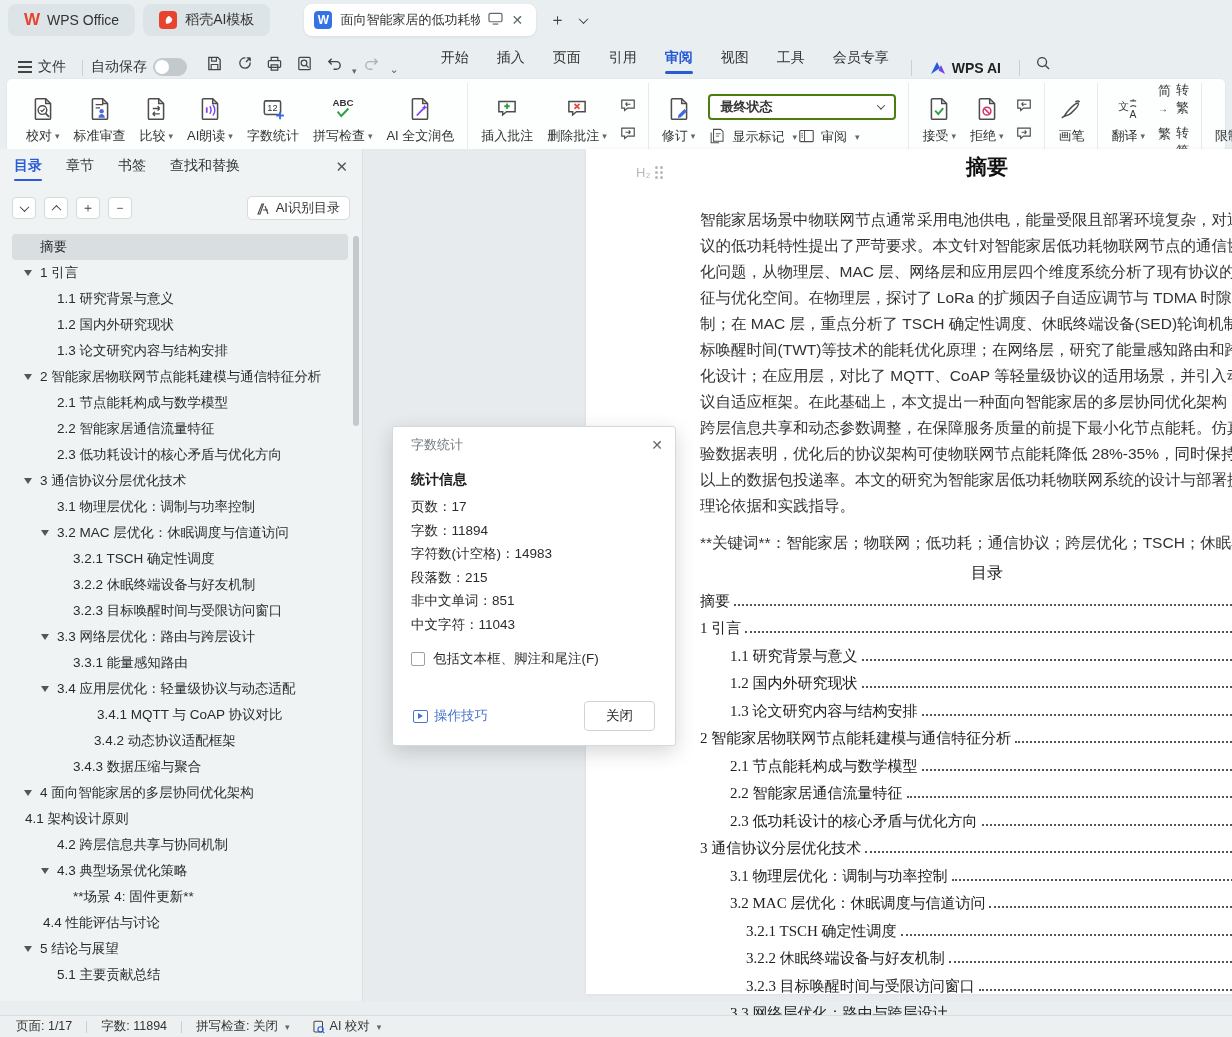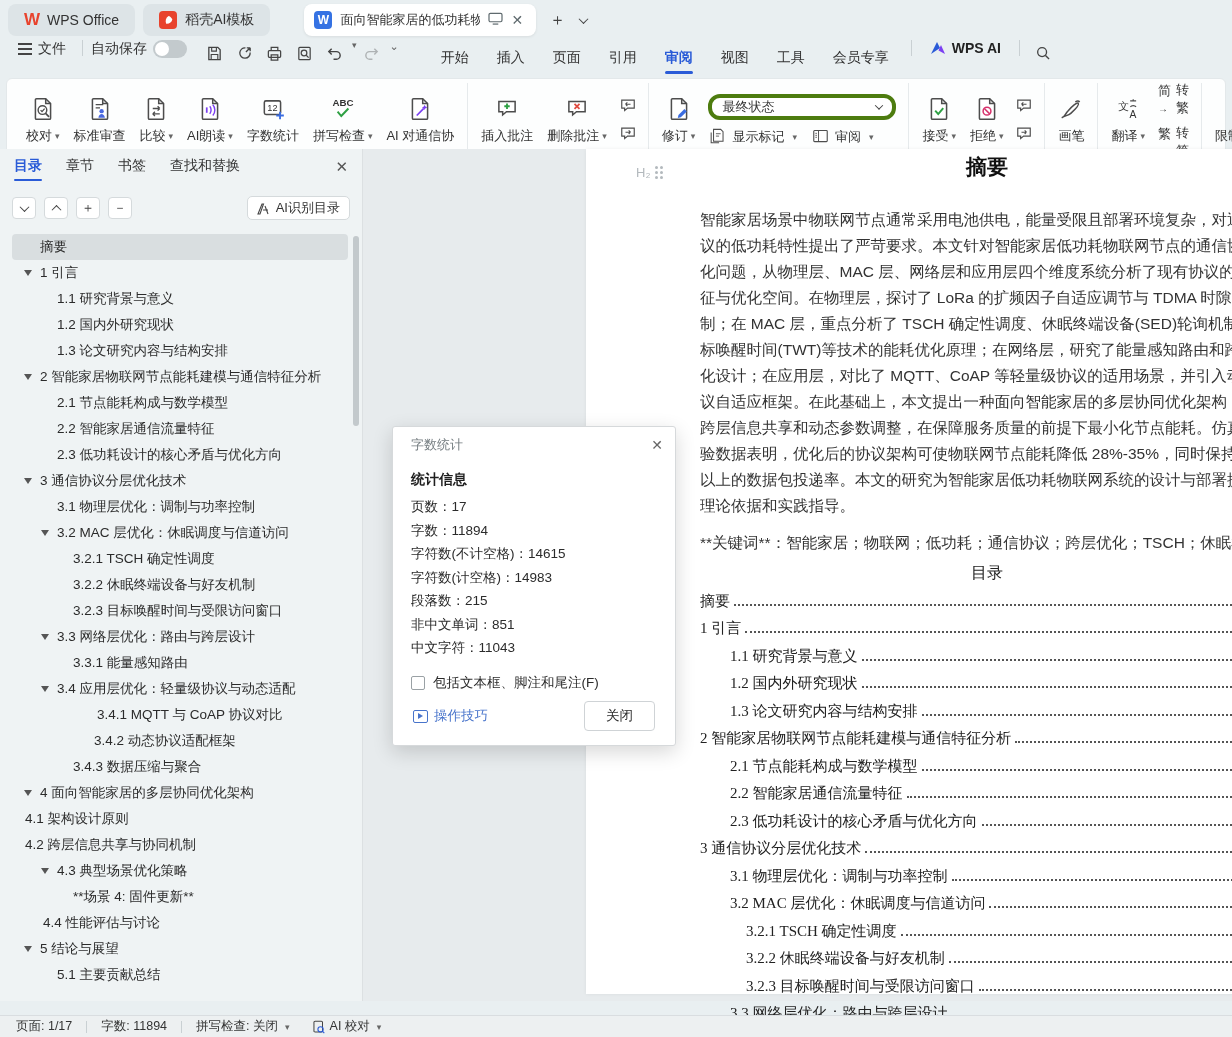--- a/index.html
+++ b/index.html
@@ -11,21 +11,21 @@
   #tabbar { position:absolute; left:0; top:0; width:1232px; height:40px; background:#e9eff1; display:flex; align-items:center; padding-left:8px; }
   .apptab { height:32px; border-radius:8px; display:flex; align-items:center; gap:8px; padding:0 16px; font-size:14px; color:#333; background:#dde4e7; margin-right:8px; cursor:default; }
   .apptab.doc { background:#fff; box-shadow:0 1px 3px rgba(0,0,0,.08); margin-left:26px; width:232px; padding:0 10px; }
   .doc-title { width:140px; overflow:hidden; white-space:nowrap; font-size:13px; color:#333; }
   .tab-ico { width:18px; height:18px; border-radius:4px; display:flex; align-items:center; justify-content:center; color:#fff; font-weight:bold; font-size:12px; flex:0 0 auto; }
   .wps-logo { color:#e8432d; font-weight:bold; font-size:17px; letter-spacing:-1px; }
   .gray-glyph { color:#5f6a6e; font-size:14px; }
   .tabbar-btn { width:26px; height:26px; display:flex; align-items:center; justify-content:center; color:#444; font-size:16px; border-radius:4px; }
 
   
-  #menubar { position:absolute; left:0; top:40px; width:1232px; height:36px; display:flex; align-items:flex-start; padding:0 10px; font-size:14px; color:#333; }
+  #menubar { position:absolute; left:0; top:40px; width:1232px; height:36px; display:flex; align-items:flex-end; padding:0 10px; font-size:14px; color:#333; }
   .mb-file { display:flex; align-items:center; gap:6px; padding:0 8px; }
   .hamb { display:inline-block; width:14px; }
   .hamb i { display:block; height:2px; background:#444; margin:3px 0; }
   .mb-sep { width:1px; height:16px; background:#c9d0d3; margin:0 8px; }
   .toggle { width:34px; height:18px; border-radius:9px; background:#c3cacd; position:relative; margin-left:6px; }
   .toggle .knob { position:absolute; left:2px; top:2px; width:14px; height:14px; border-radius:50%; background:#fff; }
   .qa-ico { width:28px; height:26px; display:flex; align-items:center; justify-content:center; border-radius:4px; margin:0 1px; }
   .qa-ico svg { display:block; }
   .menu-tabs { display:flex; align-items:center; margin-left:28px; }
   .menu-tab { padding:0 14px; height:36px; line-height:34px; position:relative; cursor:default; }
@@ -36,22 +36,22 @@
 
   
   #ribbon { position:absolute; left:6px; top:78px; width:1220px; height:84px; background:#fdfefe; border:1px solid #e3e8ea; border-radius:6px; display:flex; align-items:stretch; padding:4px 6px; }
   .rgroup { display:flex; align-items:center; padding:0 6px; }
   .rgroup + .rgroup { border-left:1px solid #e6eaec; }
   .rbtn { display:flex; flex-direction:column; align-items:center; justify-content:center; gap:5px; padding:4px 7px; border-radius:4px; font-size:13px; color:#333; white-space:nowrap; cursor:default; }
   .rbtn .lab { display:flex; align-items:center; }
   .navcol { display:flex; flex-direction:column; gap:8px; padding:0 4px; }
   .navcol span { display:flex; }
   .rstack { display:flex; flex-direction:column; gap:7px; justify-content:center; padding:0 6px; }
-  .fselect { width:188px; height:26px; border:4px solid #4d7c0f; border-radius:12px; background:#fff; display:flex; align-items:center; justify-content:space-between; padding:0 10px; font-size:13px; color:#333; }
-  .inline-row { display:flex; gap:14px; }
+  .fselect { width:188px; height:26px; border:2px solid #4d7c0f; border-radius:4px; background:#fff; display:flex; align-items:center; justify-content:space-between; padding:0 10px; font-size:13px; color:#333;font-weight:bold; }
+  .inline-row { display:flex; }
   .smallbtn { display:flex; align-items:center; gap:5px; font-size:13px; color:#333; }
   .cnchar { font-size:13px; color:#333; border-radius:2px; }
   .grp-expand { position:absolute; right:346px; bottom:8px; color:#9aa2a6; font-size:11px; }
 
   
   #content { position:absolute; left:0; top:149px; width:1232px; height:852px; background:#e7ebed; }
 
   
   #sidebar { position:absolute; left:0; top:0; width:363px; height:852px; background:#eff3f4; border-right:1px solid #dce0e2; }
   .sb-tabs { display:flex; align-items:center; height:36px; padding:0 14px; font-size:14px; color:#333; }
@@ -274,21 +274,21 @@
         </svg>
         <span class="lab">拼写检查<span class="caret">▾</span></span>
       </div>
       <div class="rbtn">
         <svg viewBox="0 0 24 24" width="26" height="26">
           <path d="M6 2.5h8.5L19 7v13.5a1 1 0 0 1-1 1H6a1 1 0 0 1-1-1v-17a1 1 0 0 1 1-1z" fill="#fff" stroke="#4d4d4d" stroke-width="1.4"></path>
           <path d="M14.5 2.5V7H19" fill="none" stroke="#4d4d4d" stroke-width="1.4"></path>
           <path d="M9 18l6.5-6.5" stroke="#7b3ff2" stroke-width="1.6"></path>
           <path d="M16.3 8l.7 1.8 1.8.7-1.8.7-.7 1.8-.7-1.8-1.8-.7 1.8-.7z" fill="#7b3ff2"></path>
         </svg>
-        <span class="lab">AI 对通信协</span>
+        <span class="lab">AI 全文润色</span>
       </div>
     </div>
     <div class="rgroup">
       <div class="rbtn">
         <svg viewBox="0 0 24 24" width="26" height="26">
           <path d="M4.5 5h15v9.5h-8L8 17.5v-3H4.5z" fill="#fff" stroke="#4d4d4d" stroke-width="1.4"></path>
           <path d="M12 7v5M9.5 9.5h5" stroke="#2ea043" stroke-width="1.7"></path>
         </svg>
         <span class="lab">插入批注</span>
       </div>
@@ -509,21 +509,21 @@
         <div class="toc-row" style="padding-left:73px">
           <span>3.4.3 数据压缩与聚合</span>
         </div>
         <div class="toc-row" style="padding-left:40px">
           <span class="tri" style="left:24px"></span>
           <span>4 面向智能家居的多层协同优化架构</span>
         </div>
         <div class="toc-row" style="padding-left:25px">
           <span>4.1 架构设计原则</span>
         </div>
-        <div class="toc-row" style="padding-left:25px">
+        <div class="toc-row" style="padding-left:57px">
           <span>4.2 跨层信息共享与协同机制</span>
         </div>
         <div class="toc-row" style="padding-left:57px">
           <span class="tri" style="left:41px"></span>
           <span>4.3 典型场景优化策略</span>
         </div>
         <div class="toc-row" style="padding-left:73px">
           <span>**场景 4: 固件更新**</span>
         </div>
         <div class="toc-row" style="padding-left:43px">
@@ -640,21 +640,20 @@
 
 <div id="dialog">
   <div class="dlg-head">
     <span>字数统计</span>
     <span class="dlg-x">✕</span>
   </div>
   <div class="dlg-sec">统计信息</div>
   <div id="dlg-stats">
       <div class="dlg-line">页数：17</div>
       <div class="dlg-line">字数：11894</div>
-      <div class="dlg-line">字符数(不计空格)：14615</div>
       <div class="dlg-line">字符数(计空格)：14983</div>
       <div class="dlg-line">段落数：215</div>
       <div class="dlg-line">非中文单词：851</div>
       <div class="dlg-line">中文字符：11043</div>
     </div>
   <div class="dlg-check">
     <span class="cbox"></span>
     <span>包括文本框、脚注和尾注(F)</span>
   </div>
   <div class="dlg-foot">

